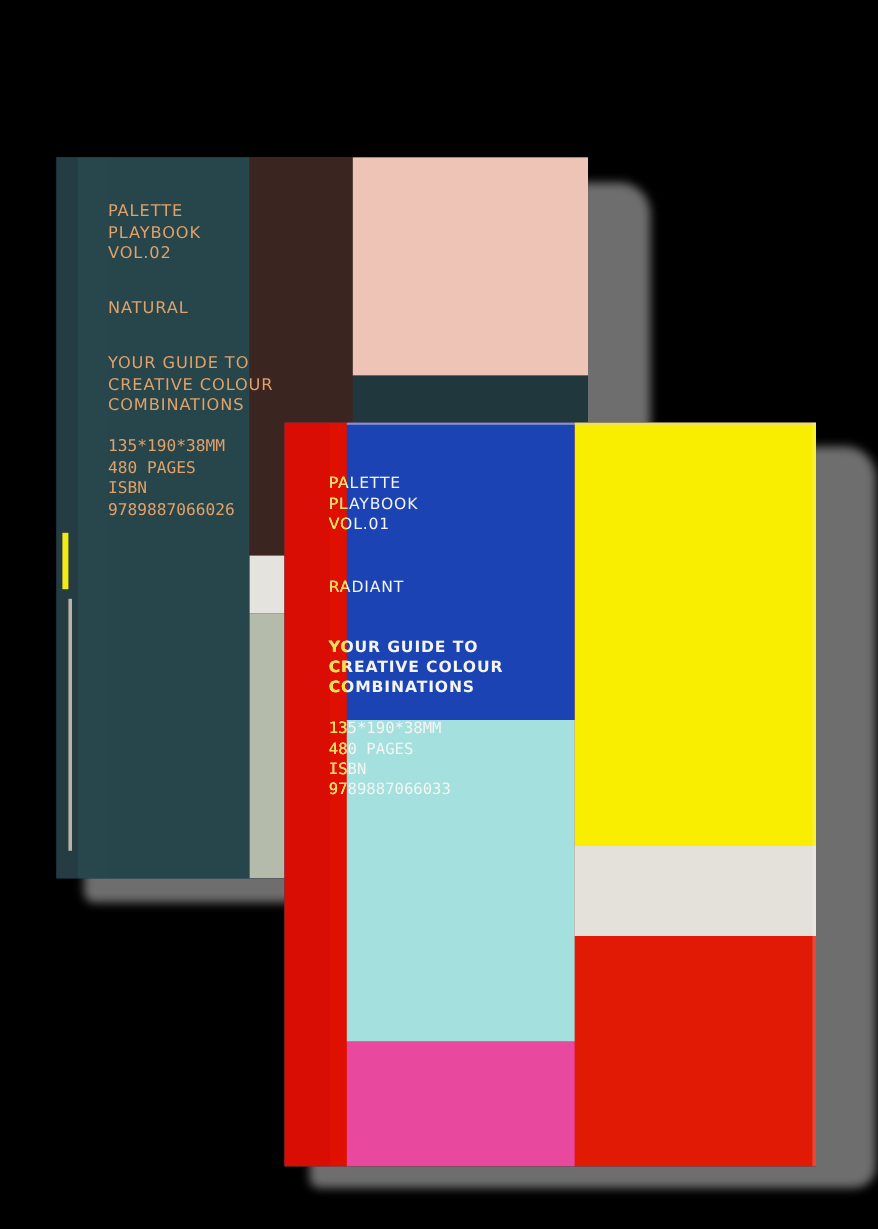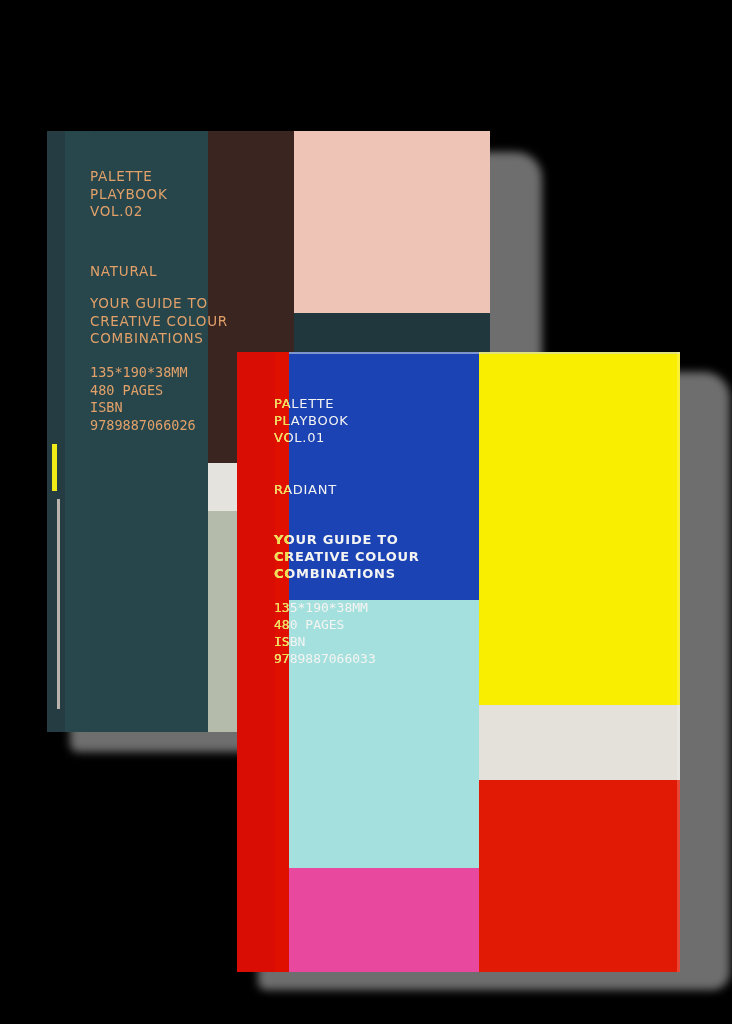--- a/index.html
+++ b/index.html
@@ -75,21 +75,21 @@
   #back-spine-shade   { left: 43px; top: 0;   width: 118px; height: 601px; background: #27464c; }
   #back-main-brown    { left: 161px;top: 0;   width: 282px; height: 601px; background: #3b2521; }
   #back-pink          { left: 247px;top: 0;   width: 196px; height: 182px; background: #eec4b6; }
   #back-teal-band     { left: 247px;top: 182px;width: 196px;height: 123px; background: #20383d; }
   #back-white-band    { left: 161px;top: 332px;width: 196px;height:  48px; background: #e5e3dd; }
   #back-sage          { left: 161px;top: 380px;width: 196px;height: 221px; background: #b4bbab; }
   #back-yellow-sliver { left: 5px;  top: 313px;width: 5px;   height:  47px; background: #f2ea17; }
   #back-page-edge     { left: 10px; top: 368px;width: 3px;   height: 210px; background: #b9b3ac; }
 
   #back-title   { left: 43px; top: 37px;  font-size: 13.5px; color: #e2a169; }
-  #back-subject { left: 43px; top: 132px; font-size: 13.5px; color: #e2a169; }
+  #back-subject { left: 43px; top: 118px; font-size: 13.5px; color: #e2a169; }
   #back-tagline { left: 43px; top: 164px; font-size: 13.5px; color: #e2a169; }
   #back-specs   { left: 43px; top: 233px; font-size: 13.5px; color: #e2a169;
                   font-family: "DejaVu Sans Mono", monospace; letter-spacing: 0; }
 
   
   #book-front {
     left: 237px;
     top: 352px;
     width: 443px;
     height: 620px;

